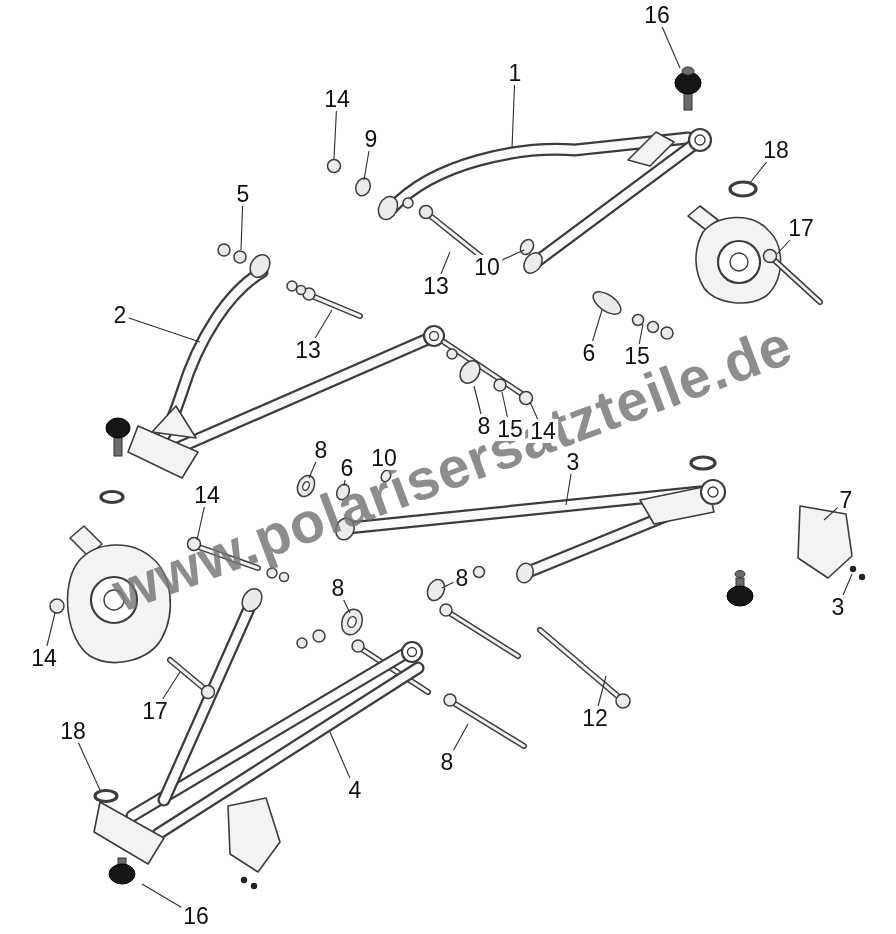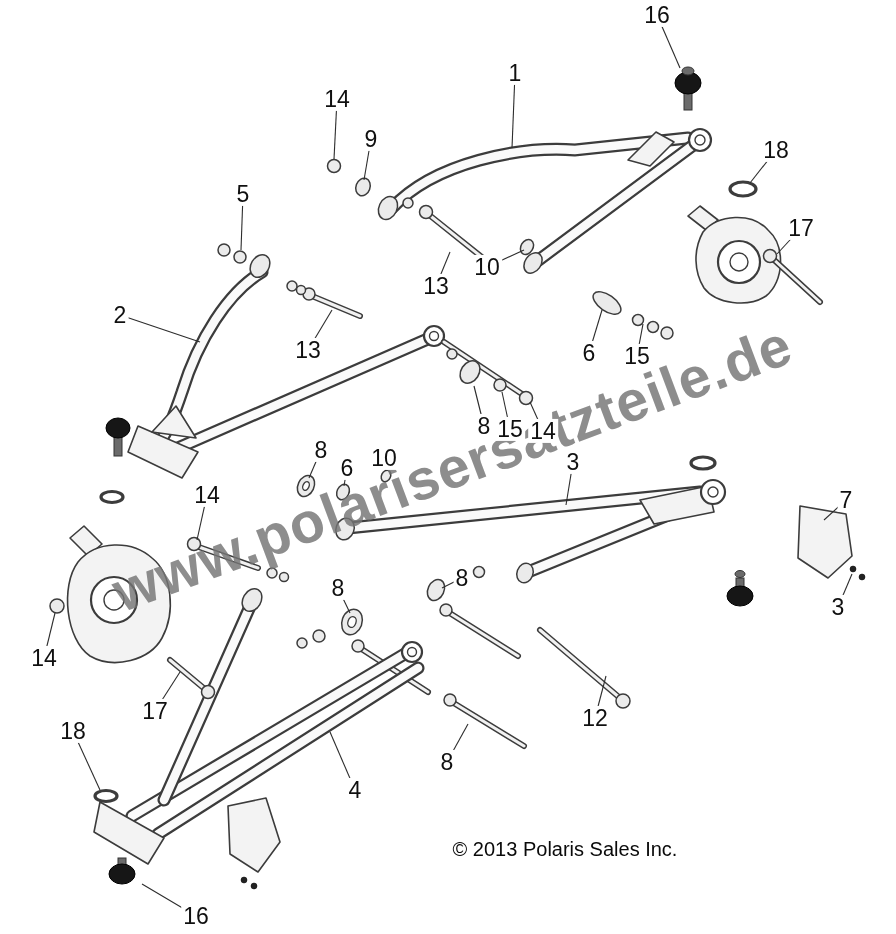--- a/index.html
+++ b/index.html
@@ -272,21 +272,20 @@
         <line x1="44" y1="658" x2="55" y2="613" class="leader"></line>
         <line x1="73" y1="731" x2="100" y2="790" class="leader"></line>
         <line x1="355" y1="790" x2="330" y2="732" class="leader"></line>
         <line x1="447" y1="762" x2="468" y2="724" class="leader"></line>
         <line x1="196" y1="916" x2="142" y2="884" class="leader"></line>
       </g>
   </svg>
 
   <div id="watermark">www.polarisersatzteile.de</div>
 
-  <div id="copyright">© 2013 Polaris Sales Inc.</div>
 
   <div id="callout-layer">
       <div class="callout" style="left: 657px; top: 15px;">16</div>
       <div class="callout" style="left: 515px; top: 73px;">1</div>
       <div class="callout" style="left: 337px; top: 99px;">14</div>
       <div class="callout" style="left: 371px; top: 139px;">9</div>
       <div class="callout" style="left: 776px; top: 150px;">18</div>
       <div class="callout" style="left: 243px; top: 194px;">5</div>
       <div class="callout" style="left: 801px; top: 228px;">17</div>
       <div class="callout" style="left: 487px; top: 267px;">10</div>

